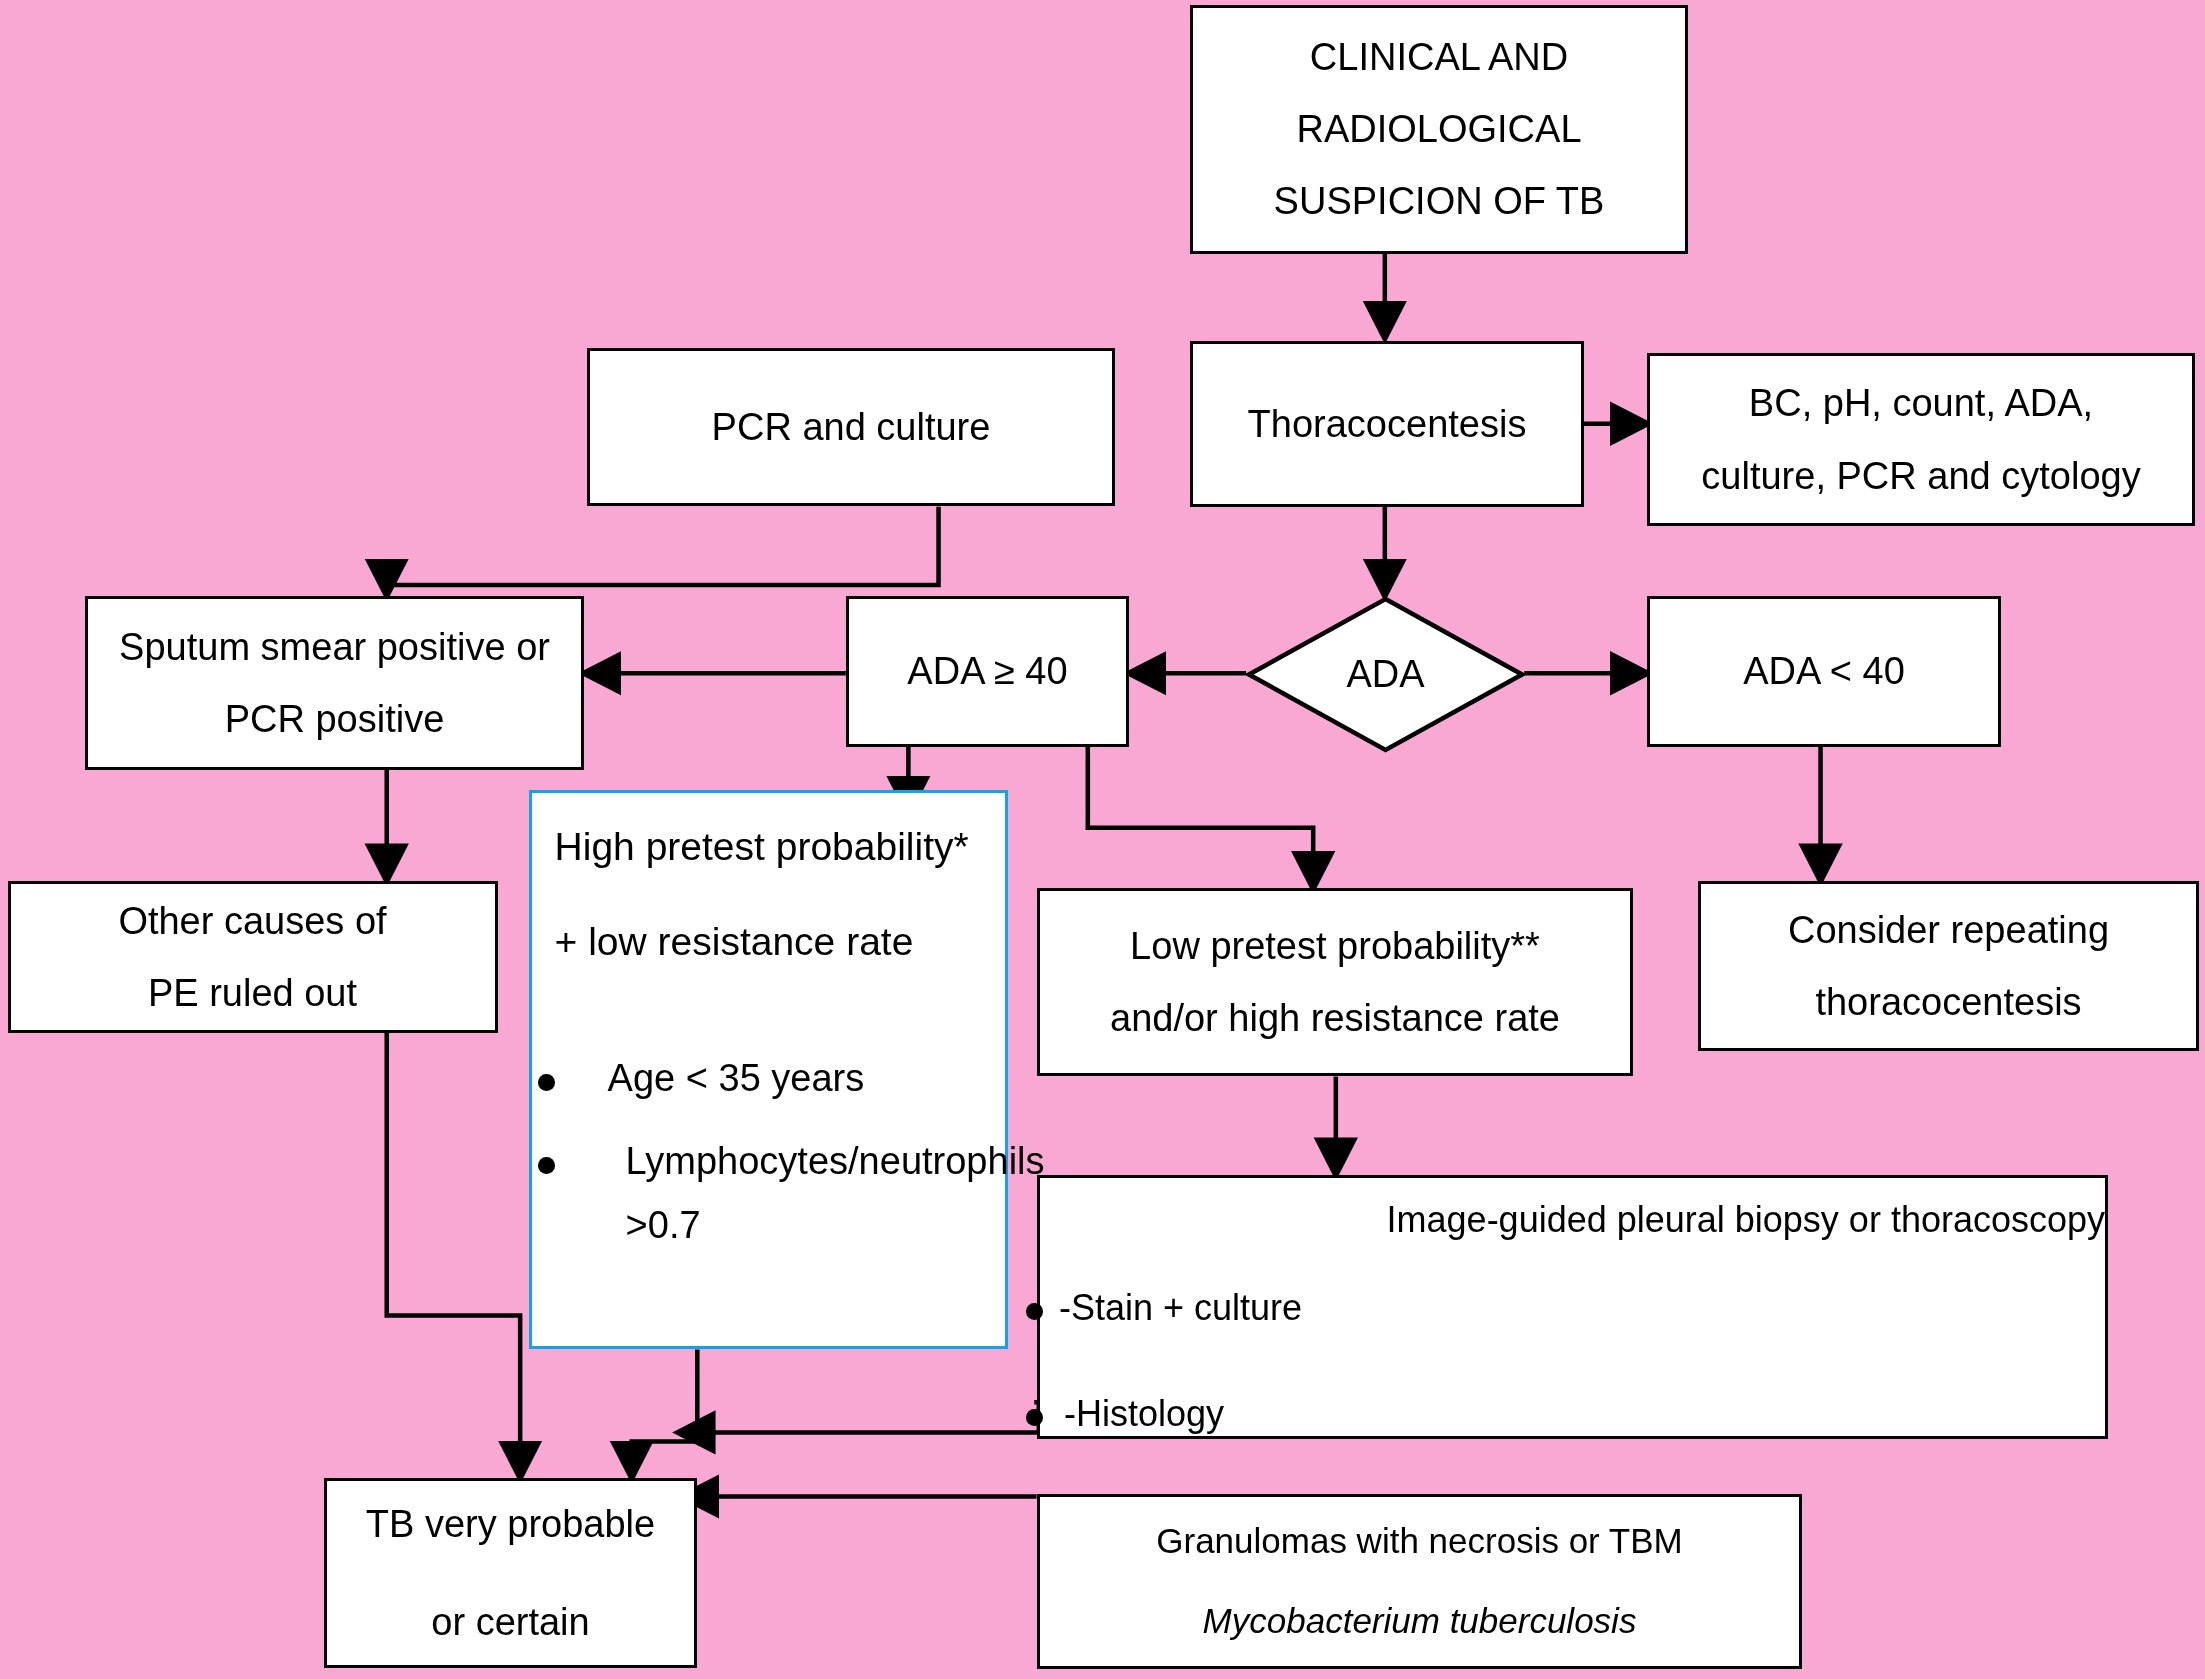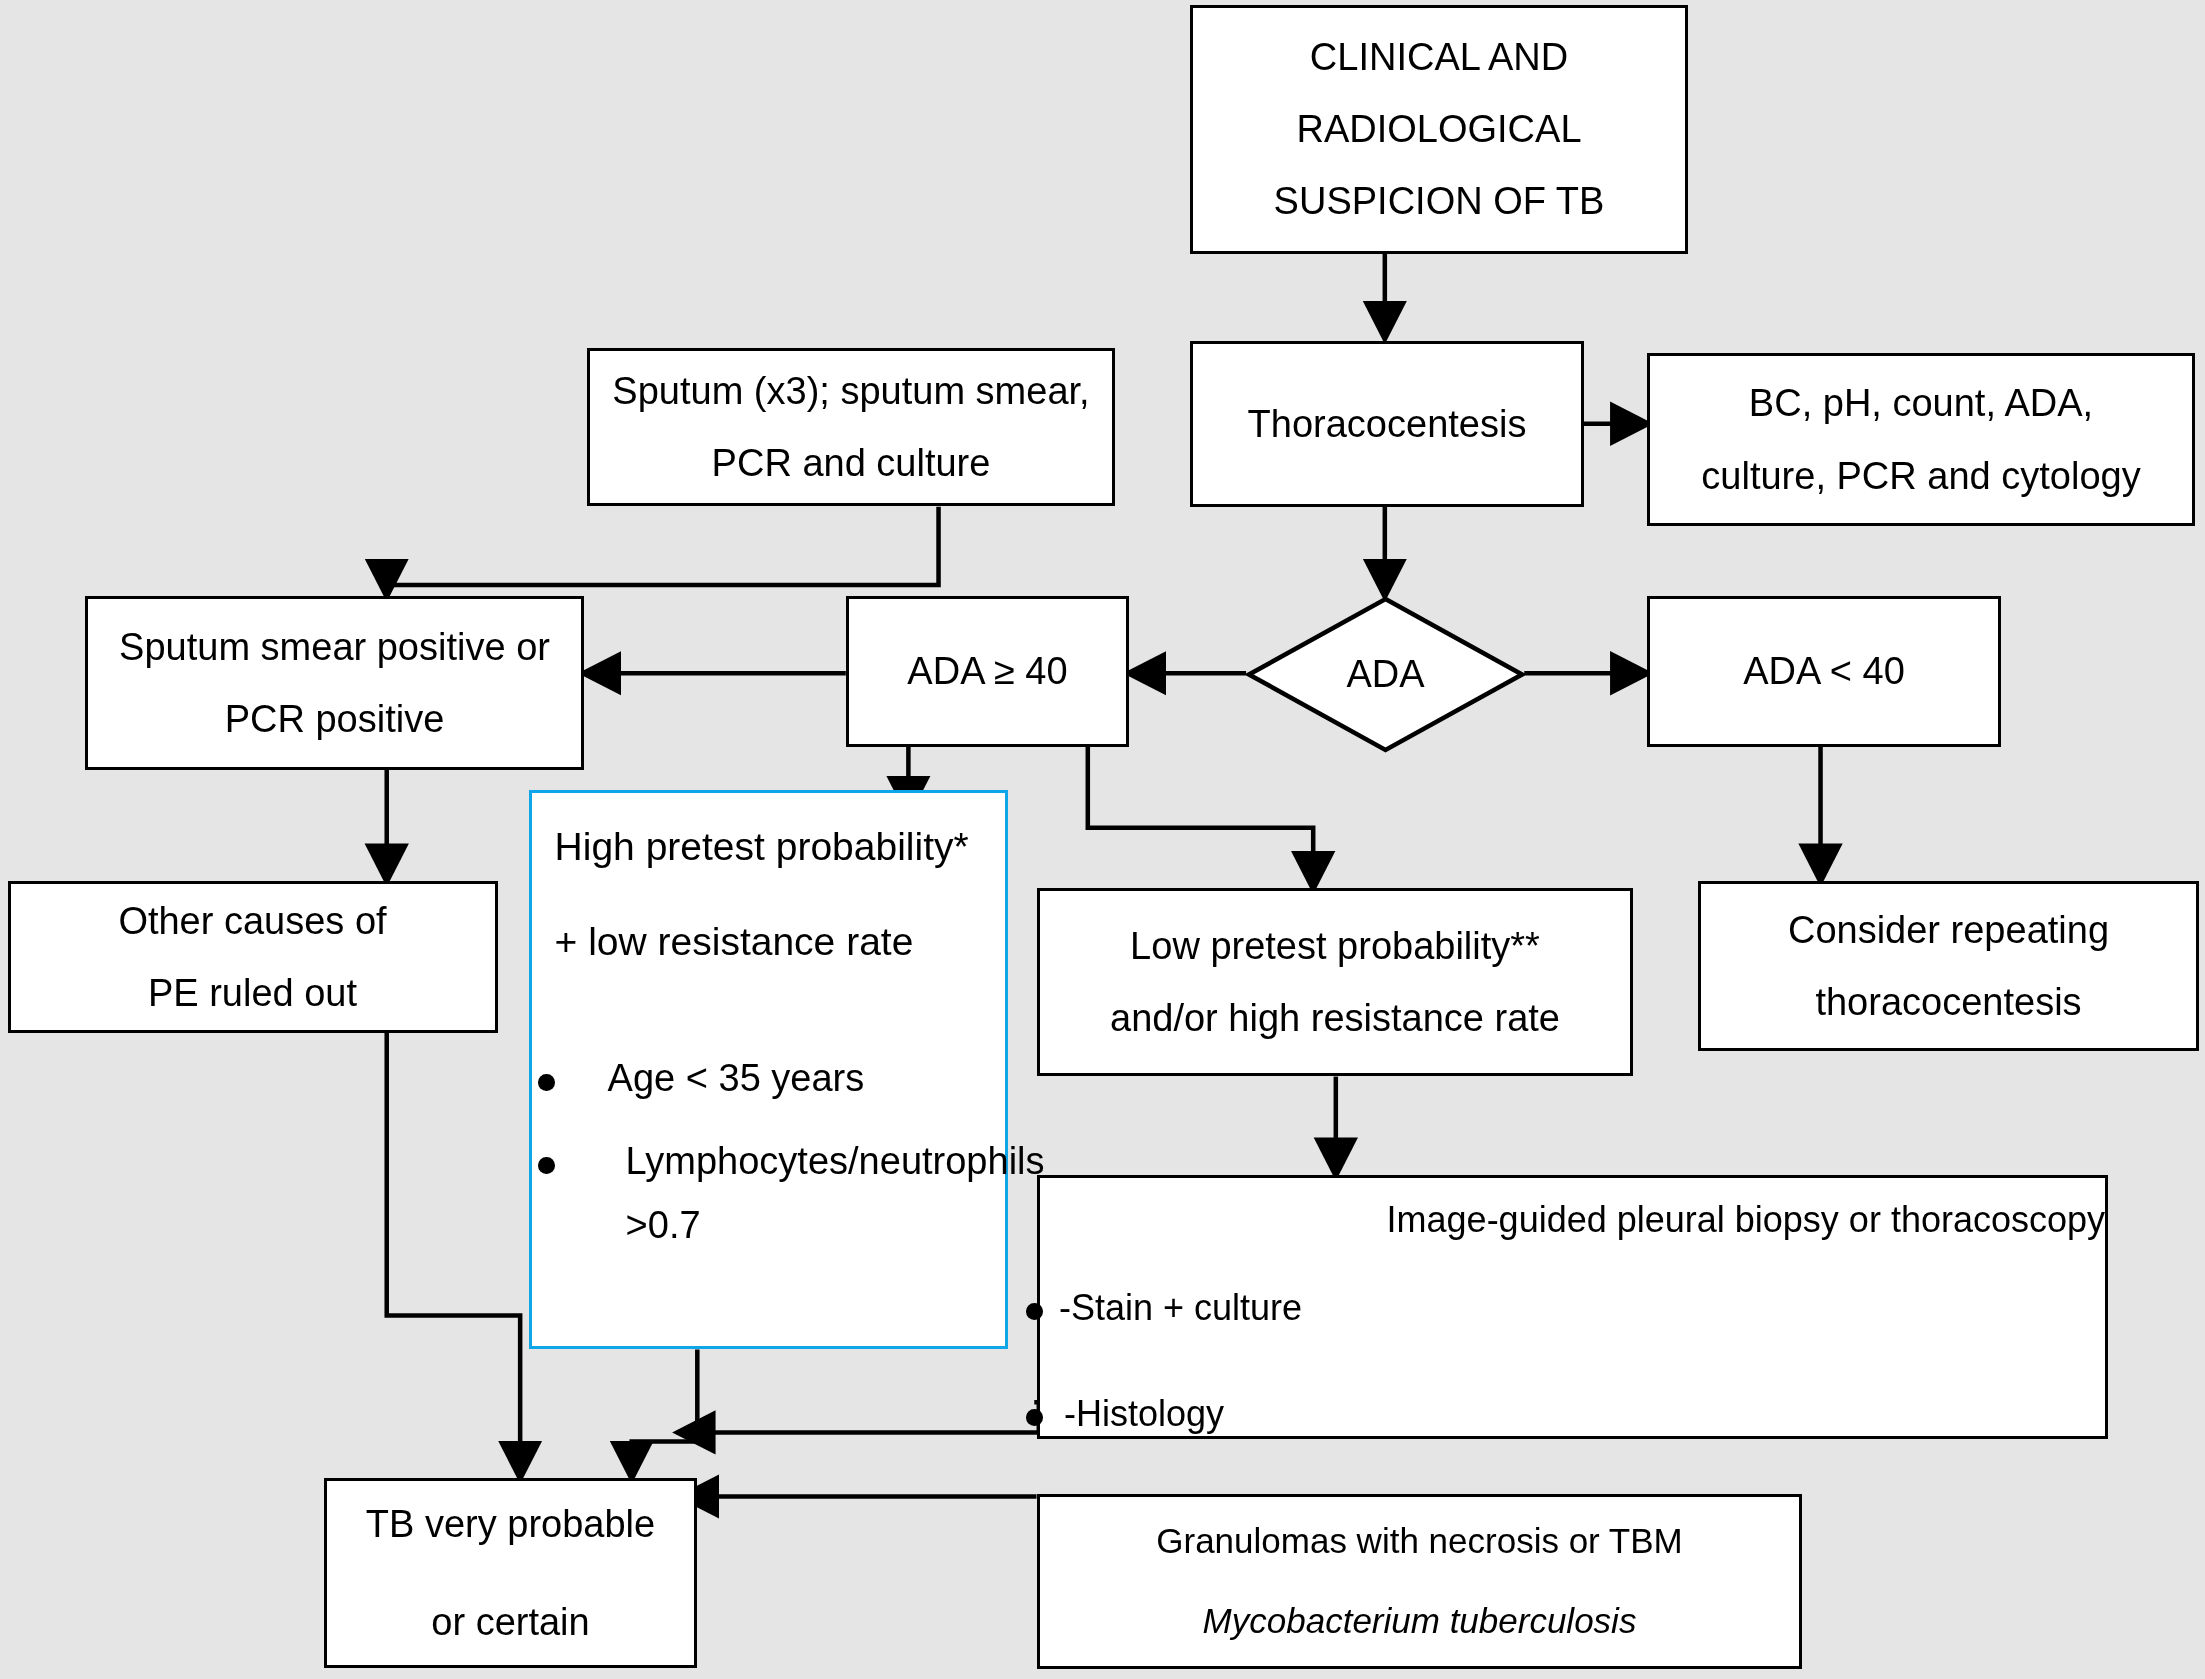--- a/index.html
+++ b/index.html
@@ -1,17 +1,17 @@
 <!DOCTYPE html>
 <html style="font-size:12px"><head>
 <meta charset="utf-8">
 <style>
   html,body{margin:0;padding:0;background:#ffffff;}
   body{font-family:"Liberation Sans",sans-serif;color:#000;}
-  #stage{position:relative;width:2205px;height:1679px;background:#e5e5e5;overflow:hidden;}
+  #stage{position:relative;width:2205px;height:1679px;background:#f9a8d4;overflow:hidden;}
   svg#wires{position:absolute;left:0;top:0;width:2205px;height:1679px;pointer-events:none;}
   .node{position:absolute;box-sizing:border-box;border:3px solid #000;background:#fff;
         display:flex;flex-direction:column;align-items:center;justify-content:center;
         text-align:center;line-height:1.9;}
   .node .ln{display:block;white-space:nowrap;}
   .diamond{position:absolute;display:flex;align-items:center;justify-content:center;}
   .diamond svg{position:absolute;left:0;top:0;}
   .diamond .dlabel{position:relative;z-index:2;}
   .brow{display:flex;align-items:baseline;}
   .bdot{flex:0 0 auto;width:16.6px;height:16.6px;border-radius:50%;background:#000;display:inline-block;}
@@ -71,21 +71,20 @@
     </g>
   </svg>
 
   <div class="node f50" style="left:1190px;top:4.5px;width:498px;height:249px;">
     <span class="ln">CLINICAL AND</span>
     <span class="ln">RADIOLOGICAL</span>
     <span class="ln">SUSPICION OF TB</span>
   </div>
 
   <div class="node f50" style="left:587px;top:348px;width:528px;height:158px;">
-    <span class="ln">Sputum (x3); sputum smear,</span>
     <span class="ln">PCR and culture</span>
   </div>
 
   <div class="node f50" style="left:1190px;top:341px;width:394px;height:166px;">
     <span class="ln">Thoracocentesis</span>
   </div>
 
   <div class="node f50" style="left:1647px;top:353px;width:548px;height:173px;">
     <span class="ln">BC, pH, count, ADA,</span>
     <span class="ln">culture, PCR and cytology</span>

